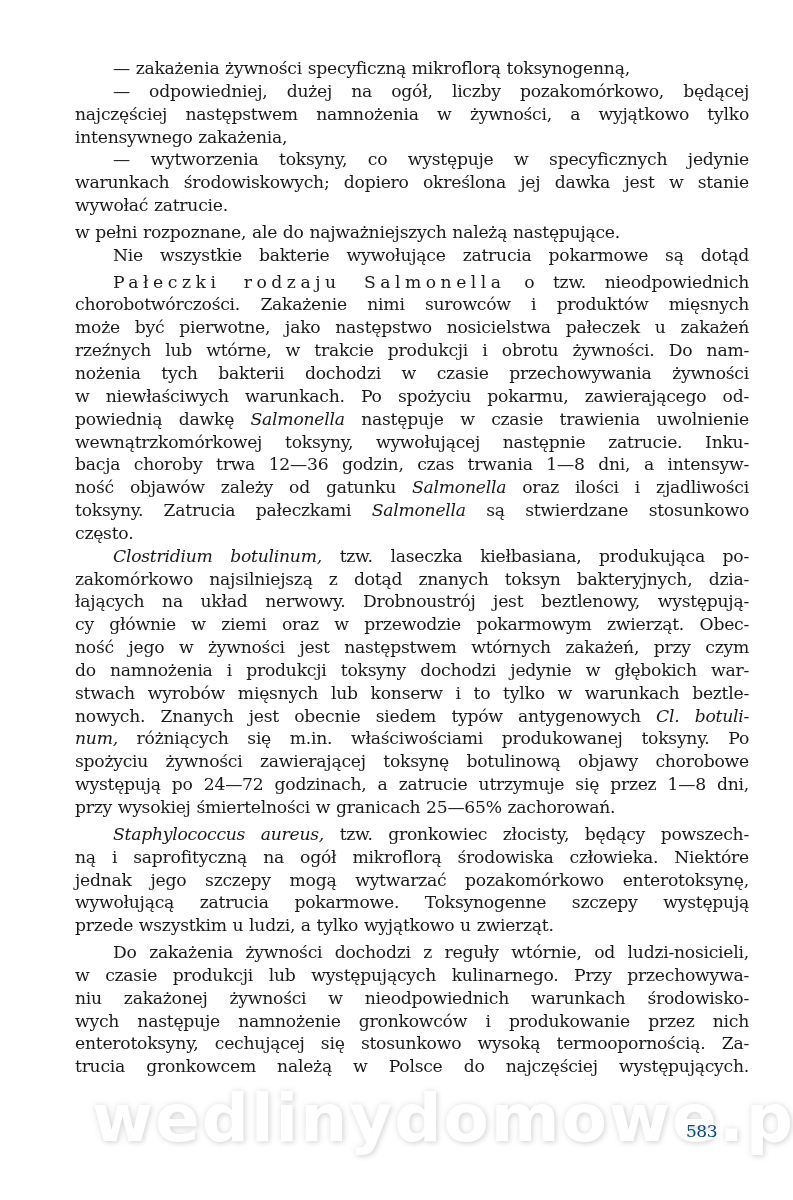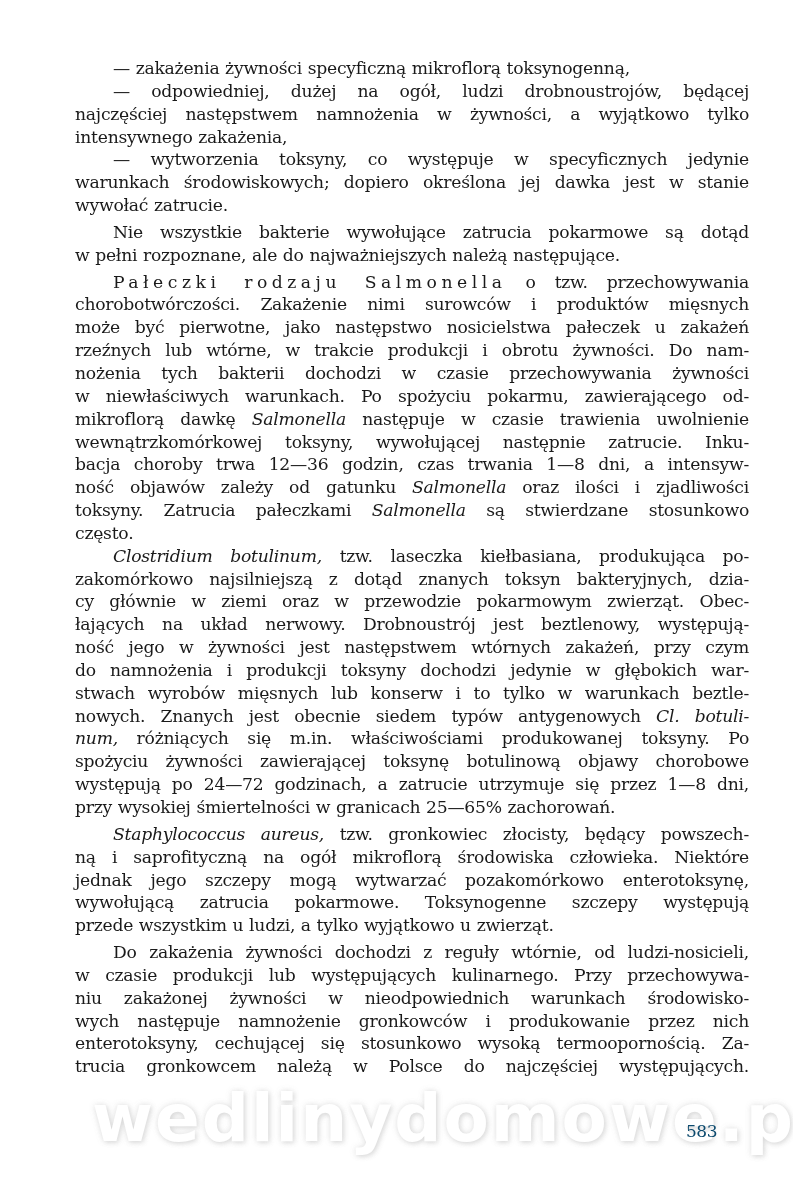--- a/index.html
+++ b/index.html
@@ -32,52 +32,52 @@
     }
   </style>
 </head>
 <body>
 
 <div class="page-text">
   <p>
     <span class="line ind last">— zakażenia żywności specyficzną mikroflorą toksynogenną,</span>
   </p>
   <p>
-    <span class="line ind">— odpowiedniej, dużej na ogół, ludzi drobnoustrojów, będącej</span>
+    <span class="line ind">— odpowiedniej, dużej na ogół, liczby pozakomórkowo, będącej</span>
     <span class="line">najczęściej następstwem namnożenia w żywności, a wyjątkowo tylko</span>
     <span class="line last">intensywnego zakażenia,</span>
   </p>
   <p>
     <span class="line ind">— wytworzenia toksyny, co występuje w specyficznych jedynie</span>
     <span class="line">warunkach środowiskowych; dopiero określona jej dawka jest w stanie</span>
     <span class="line last">wywołać zatrucie.</span>
   </p>
   <p class="gap">
+    <span class="line last">w pełni rozpoznane, ale do najważniejszych należą następujące.</span>
     <span class="line ind">Nie wszystkie bakterie wywołujące zatrucia pokarmowe są dotąd</span>
-    <span class="line last">w pełni rozpoznane, ale do najważniejszych należą następujące.</span>
   </p>
   <p class="gap">
-    <span class="line ind"><span class="spaced">Pałeczki rodzaju Salmonella</span><span> o tzw. przechowywania</span></span>
+    <span class="line ind"><span class="spaced">Pałeczki rodzaju Salmonella</span><span> o tzw. nieodpowiednich</span></span>
     <span class="line">chorobotwórczości. Zakażenie nimi surowców i produktów mięsnych</span>
     <span class="line">może być pierwotne, jako następstwo nosicielstwa pałeczek u zakażeń</span>
     <span class="line">rzeźnych lub wtórne, w trakcie produkcji i obrotu żywności. Do nam-</span>
     <span class="line">nożenia tych bakterii dochodzi w czasie przechowywania żywności</span>
     <span class="line">w niewłaściwych warunkach. Po spożyciu pokarmu, zawierającego od-</span>
-    <span class="line"><span>mikroflorą dawkę </span><em>Salmonella</em><span> następuje w czasie trawienia uwolnienie</span></span>
+    <span class="line"><span>powiednią dawkę </span><em>Salmonella</em><span> następuje w czasie trawienia uwolnienie</span></span>
     <span class="line">wewnątrzkomórkowej toksyny, wywołującej następnie zatrucie. Inku-</span>
     <span class="line">bacja choroby trwa 12—36 godzin, czas trwania 1—8 dni, a intensyw-</span>
     <span class="line"><span>ność objawów zależy od gatunku </span><em>Salmonella</em><span> oraz ilości i zjadliwości</span></span>
     <span class="line"><span>toksyny. Zatrucia pałeczkami </span><em>Salmonella</em><span> są stwierdzane stosunkowo</span></span>
     <span class="line last">często.</span>
   </p>
   <p>
     <span class="line ind"><em>Clostridium botulinum,</em><span> tzw. laseczka kiełbasiana, produkująca po-</span></span>
     <span class="line">zakomórkowo najsilniejszą z dotąd znanych toksyn bakteryjnych, dzia-</span>
+    <span class="line">łających na układ nerwowy. Drobnoustrój jest beztlenowy, występują-</span>
     <span class="line">cy głównie w ziemi oraz w przewodzie pokarmowym zwierząt. Obec-</span>
-    <span class="line">łających na układ nerwowy. Drobnoustrój jest beztlenowy, występują-</span>
     <span class="line">ność jego w żywności jest następstwem wtórnych zakażeń, przy czym</span>
     <span class="line">do namnożenia i produkcji toksyny dochodzi jedynie w głębokich war-</span>
     <span class="line">stwach wyrobów mięsnych lub konserw i to tylko w warunkach beztle-</span>
     <span class="line"><span>nowych. Znanych jest obecnie siedem typów antygenowych </span><em>Cl. botuli-</em></span>
     <span class="line"><em>num,</em><span> różniących się m.in. właściwościami produkowanej toksyny. Po</span></span>
     <span class="line">spożyciu żywności zawierającej toksynę botulinową objawy chorobowe</span>
     <span class="line">występują po 24—72 godzinach, a zatrucie utrzymuje się przez 1—8 dni,</span>
     <span class="line last">przy wysokiej śmiertelności w granicach 25—65% zachorowań.</span>
   </p>
   <p class="gap">

